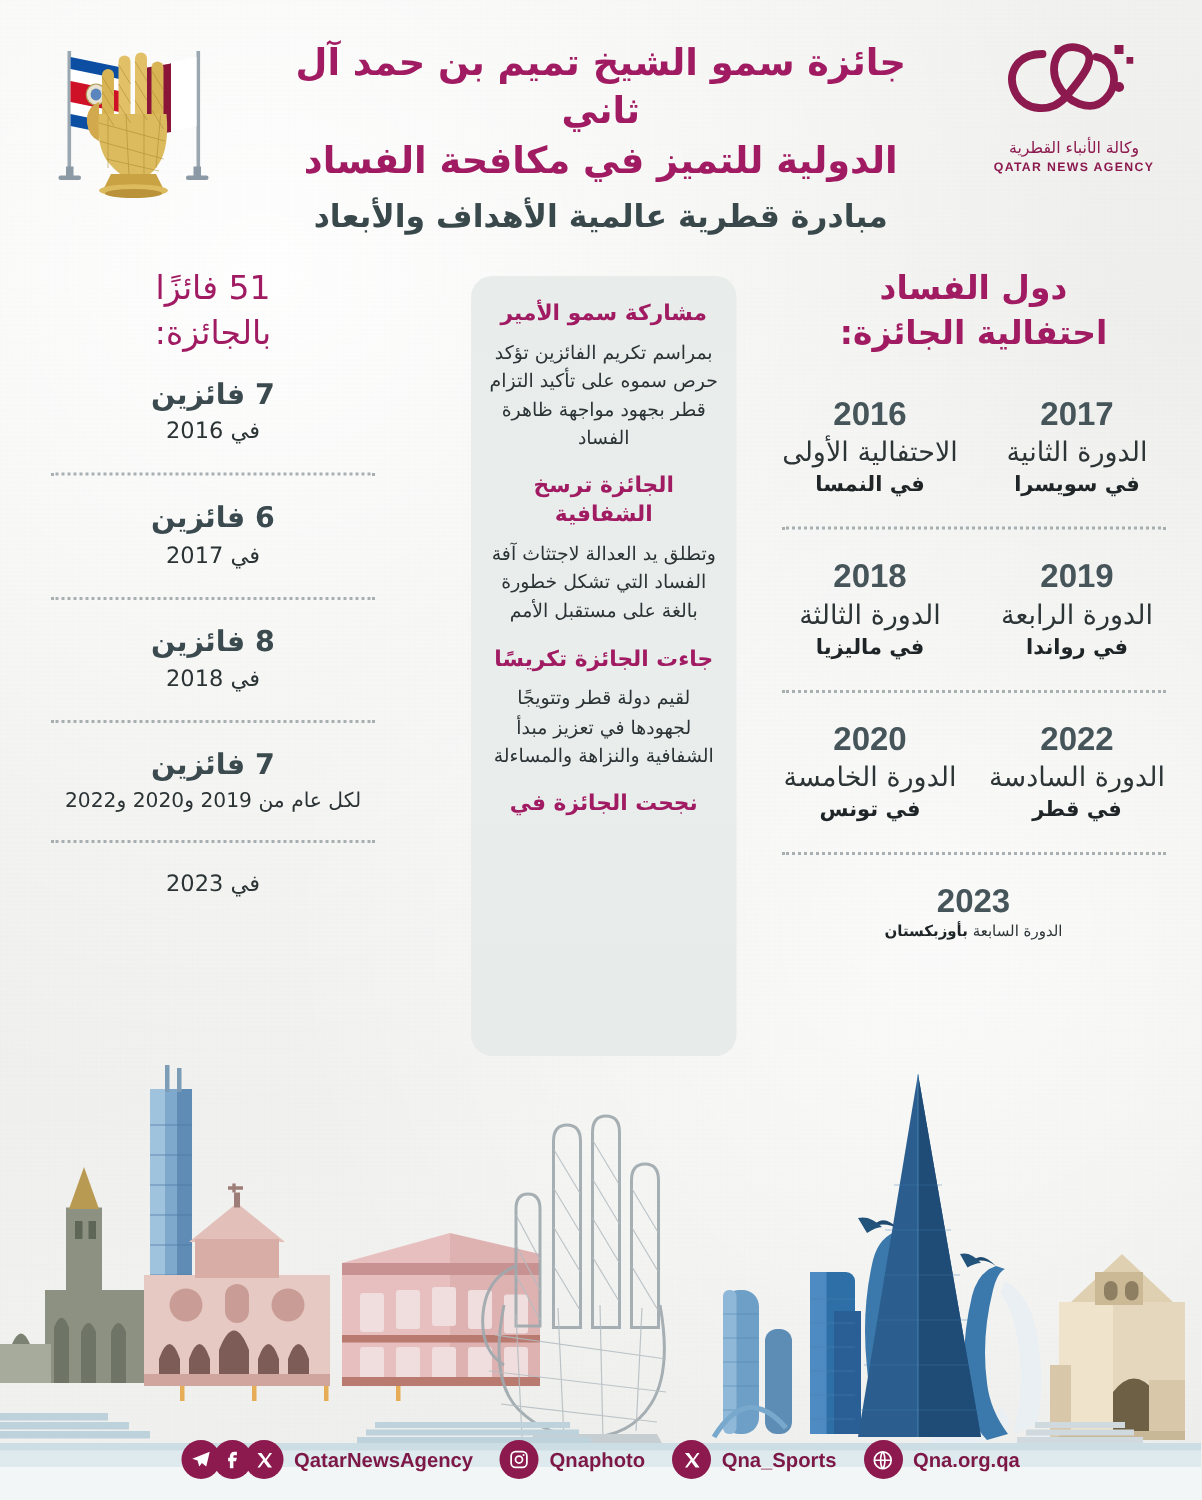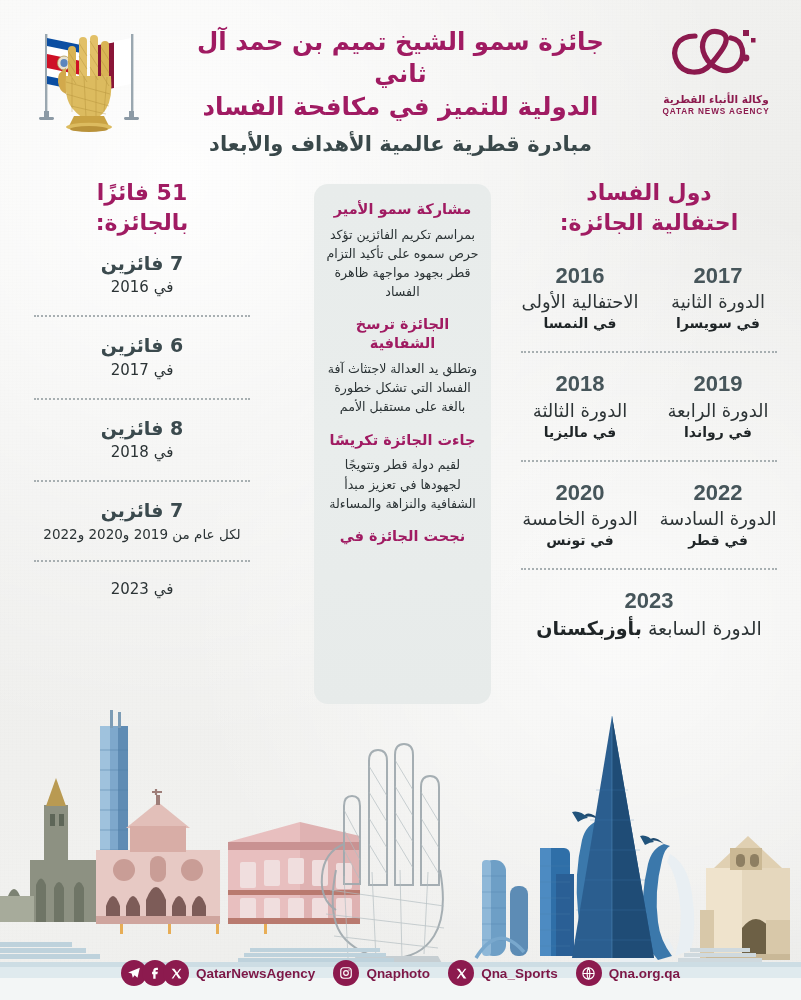--- a/index.html
+++ b/index.html
@@ -48,21 +48,21 @@
   }
 
   .logo-block {
     position: absolute;
     right: 12px; top: 18px;
     width: 146px; height: 116px;
     text-align: center;
   }
   .logo-mark { width: 146px; height: 74px; display: block; }
   .logo-ar {
-    font-size: 10.5px; font-weight: 700; color: #8c1a4e;
+    font-size: 10.5px; font-weight: 400; color: #8c1a4e;
     letter-spacing: .2px; margin-top: 1px;
   }
   .logo-en {
     font-size: 8.2px; font-weight: 700; color: #8c1a4e;
     letter-spacing: .9px; margin-top: 2px;
     font-family: "Liberation Sans", sans-serif;
   }
 
   .title-wrap {
     position: absolute;
@@ -132,21 +132,21 @@
     color: #2d3436;
     line-height: 1.35;
   }
   .host-country {
     font-size: 14px;
     font-weight: 700;
     color: #1f2527;
     line-height: 1.35;
   }
   .host-inline {
-    font-size: 19px;
+    font-size: 10px;
     color: #2d3436;
     line-height: 1.4;
   }
   .host-inline b { font-weight: 700; color:#1f2527; }
 
   .dotted {
     border: 0;
     border-top: 2px dotted #9aa3a6;
     margin: 14px 6px 16px;
     height: 0;
@@ -182,21 +182,21 @@
   .col-stats {
     position: absolute;
     left: 8px; top: 0;
     width: 268px;
     padding: 8px 16px 0 16px;
     text-align: center;
   }
   .stats-title {
     color: #a01b62;
     font-size: 22px;
-    font-weight: 700;
+    font-weight: 400;
     line-height: 1.38;
     margin-bottom: 10px;
   }
   .stat-item { padding: 2px 0; }
   .stat-count {
     font-size: 19px;
     font-weight: 700;
     color: #3b4a4e;
     line-height: 1.35;
   }

